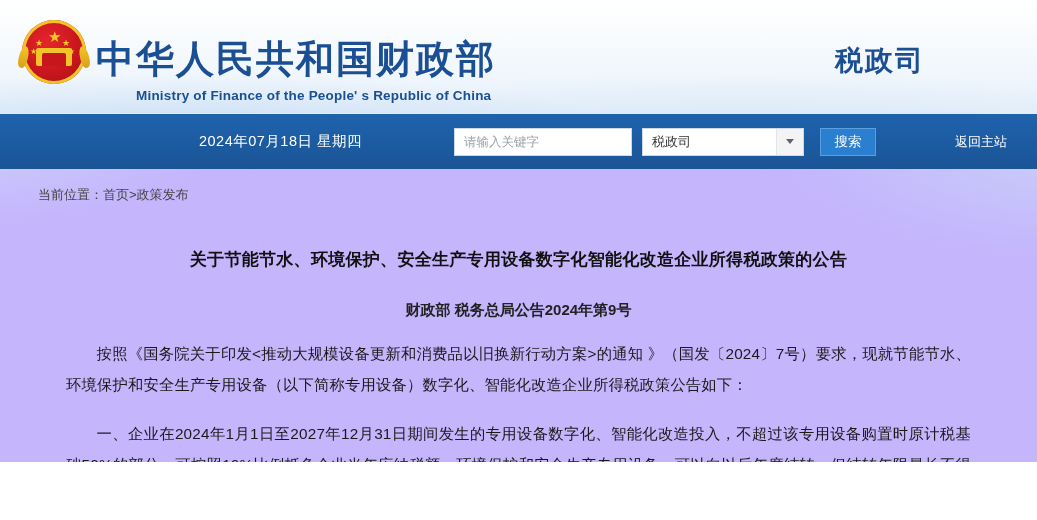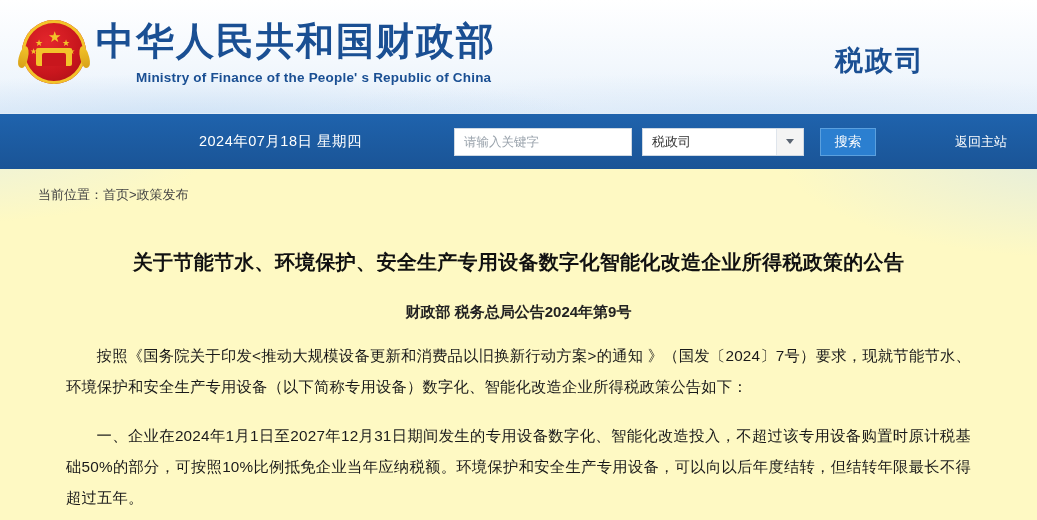--- a/index.html
+++ b/index.html
@@ -82,21 +82,21 @@
     width: 9px; height: 22px;
     background: linear-gradient(180deg, #f3c32a, #d8a118);
     border-radius: 50% 50% 40% 40%;
   }
   .emblem .earL { left: 1px; transform: rotate(14deg); }
   .emblem .earR { right: 1px; transform: rotate(-14deg); }
 
   .title-block {
     position: absolute;
     left: 96px;
-    top: 18px;
+    top: 36px;
   }
   .title-cn {
     font-size: 38px;
     font-weight: bold;
     letter-spacing: 2px;
     color: #1a4f93;
     line-height: 46px;
     font-family: "Liberation Serif", serif;
   }
   .title-en {
@@ -198,22 +198,22 @@
     position: absolute;
     right: 30px;
     font-size: 13px;
     color: #ffffff;
     text-decoration: none;
   }
 
   
   .content {
     position: relative;
-    height: 352px;
-    background: #fef9c3;
+    height: 293px;
+    background: #c4b5fd;
     overflow: hidden;
   }
   .content:before {
     content: "";
     position: absolute;
     right: 0; top: 0;
     width: 430px; height: 190px;
     background:
       radial-gradient(ellipse 420px 150px at 110% -10%, rgba(205,226,245,0.55), rgba(255,255,255,0) 72%);
     pointer-events: none;
@@ -237,21 +237,21 @@
   .breadcrumb a { color: #444; text-decoration: none; }
   .article {
     position: relative;
     z-index: 2;
     margin: 0 auto;
     width: 905px;
     padding-top: 28px;
   }
   .art-title {
     text-align: center;
-    font-size: 20px;
+    font-size: 17px;
     font-weight: bold;
     color: #111;
     line-height: 34px;
     letter-spacing: 0.3px;
     font-family: "Liberation Sans", sans-serif;
   }
   .art-sub {
     text-align: center;
     font-size: 15px;
     font-weight: bold;

